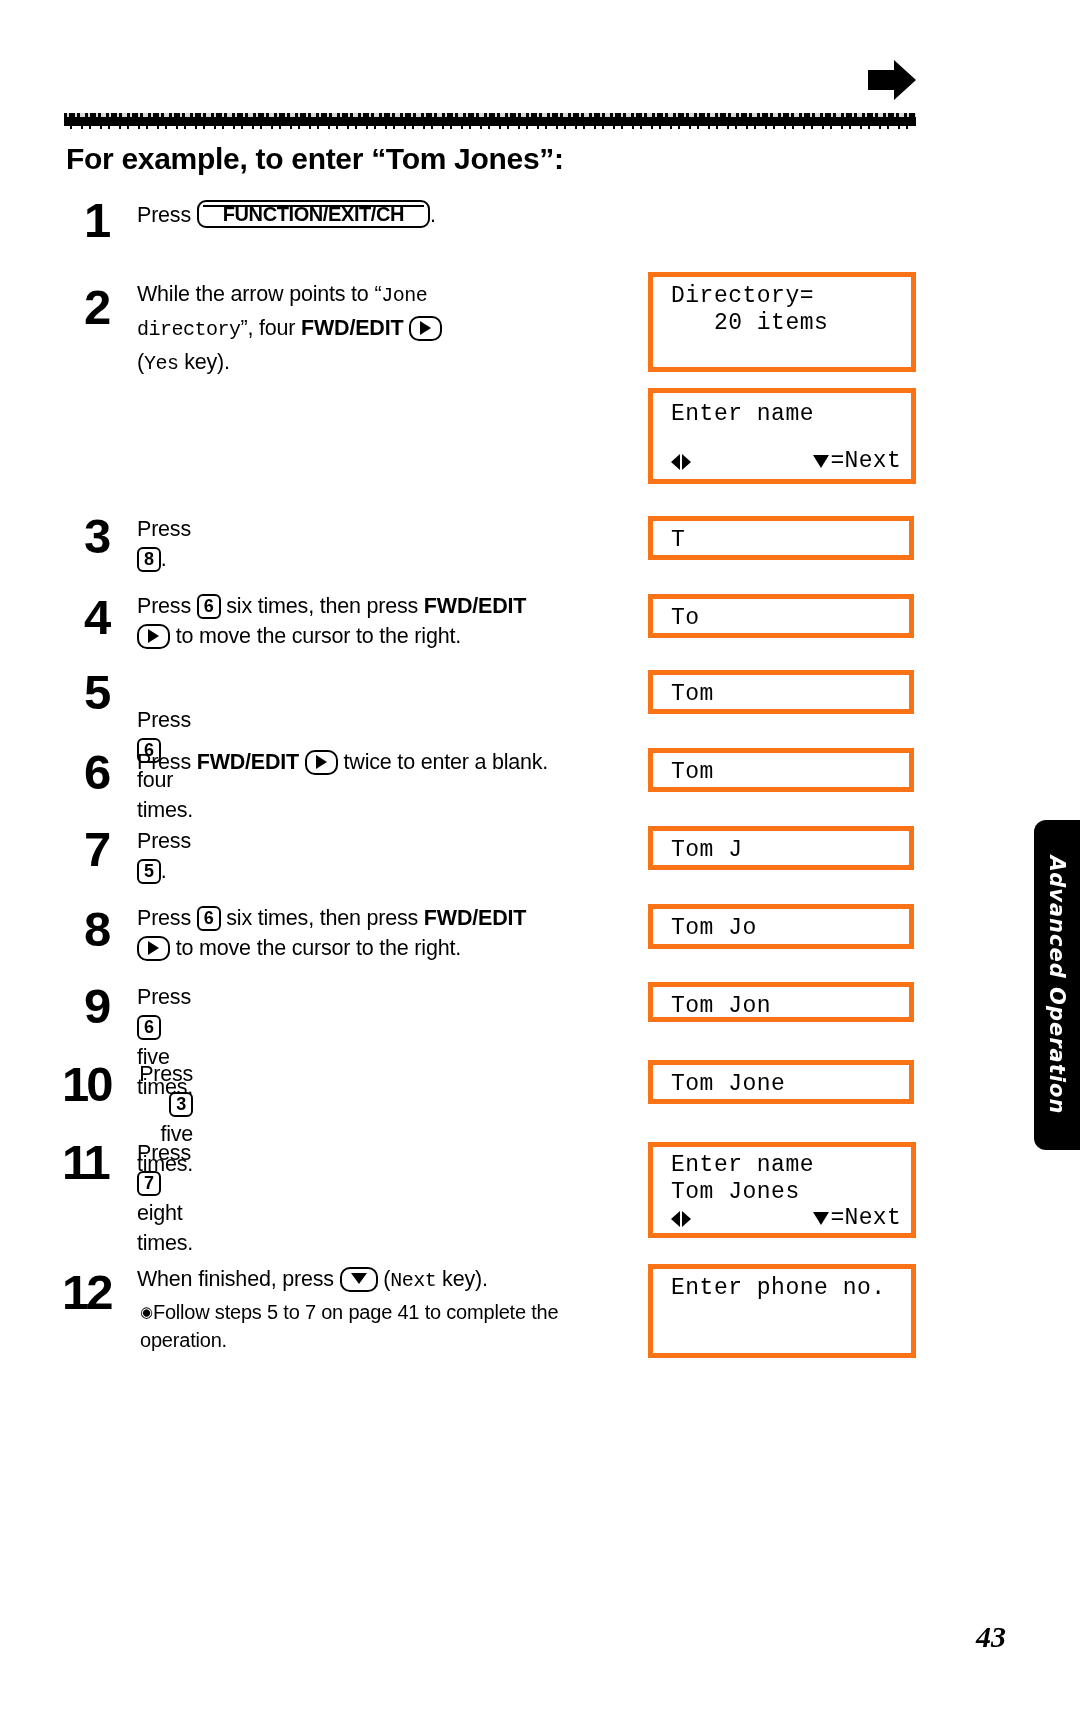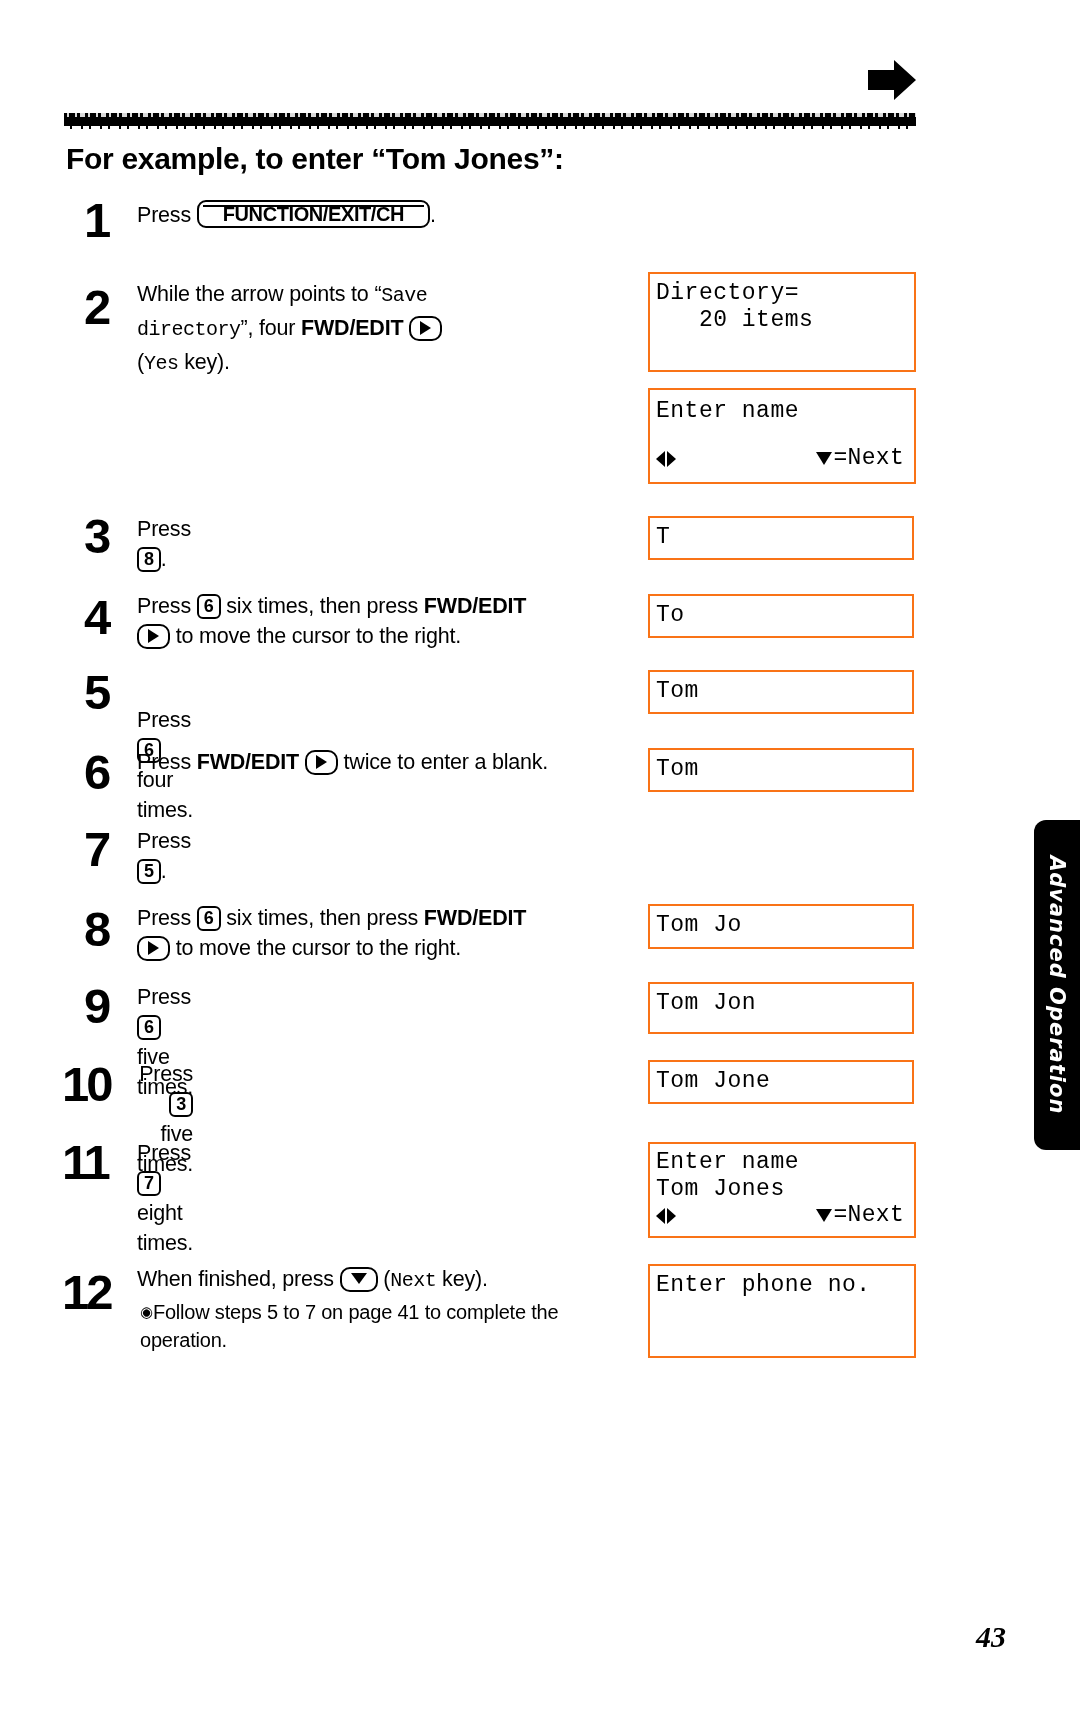--- a/index.html
+++ b/index.html
@@ -91,28 +91,28 @@
   }
 
   .substep{
     font-size:20px;line-height:28px;letter-spacing:-0.2px;
   }
   .bullet{font-size:15px;vertical-align:2px;}
 
   
   .lcd{
     position:absolute;
-    border:2px solid #f97316;
+    border:5px solid #f97316;
     background:#fff;
     font-family:"Liberation Mono", monospace;
     font-size:23px;
     line-height:27px;
     letter-spacing:0.5px;
     box-sizing:border-box;
-    padding:6px 10px 4px 6px;
+    padding:6px 10px 4px 18px;
   }
   .lcd-line{white-space:pre;}
   .lcd-row{display:flex;justify-content:space-between;align-items:center;}
   .lr-arrows{
     display:inline-block;
     position:relative;width:34px;height:20px;
   }
   .lr-arrows .l{
     position:absolute;left:0;top:2px;width:0;height:0;
     border-right:9px solid #000;border-top:8px solid transparent;border-bottom:8px solid transparent;
@@ -177,21 +177,21 @@
   <div class="step">
     <div class="step-num" style="left:84px;top:196px;">1</div>
     <div class="step-body" style="left:137px;top:200px;width:500px;">
       <span>Press </span><span class="keybox long">FUNCTION/EXIT/CH</span><span>.</span>
     </div>
   </div>
 
   <div class="step">
     <div class="step-num" style="left:84px;top:283px;">2</div>
     <div class="step-body" style="left:137px;top:278px;width:490px;line-height:32px;">
-      <span>While the arrow points to “</span><span class="mono">Save</span><br>
+      <span>While the arrow points to “</span><span class="mono">Jone</span><br>
       <span class="mono">directory</span><span>”, four </span><b class="kb">FWD/EDIT</b> <span class="keybox arrow"><span class="tri-r"></span></span><br>
       <span>(</span><span class="mono">Yes</span><span> key).</span>
     </div>
   </div>
 
   <div class="step">
     <div class="step-num" style="left:84px;top:512px;">3</div>
     <div class="step-body" style="left:137px;top:514px;">
       <span>Press </span><span class="keybox digit">8</span><span>.</span>
     </div>
@@ -290,26 +290,29 @@
   </div>
 
   <div class="lcd" style="left:648px;top:670px;width:266px;height:44px;">
     <div class="lcd-line">Tom</div>
   </div>
 
   <div class="lcd" style="left:648px;top:748px;width:266px;height:44px;">
     <div class="lcd-line">Tom</div>
   </div>
 
+  <div class="lcd" style="left:648px;top:826px;width:266px;height:44px;">
+    <div class="lcd-line">Tom J</div>
+  </div>
 
   <div class="lcd" style="left:648px;top:904px;width:266px;height:45px;">
     <div class="lcd-line">Tom Jo</div>
   </div>
 
-  <div class="lcd" style="left:648px;top:982px;width:266px;height:52px;">
+  <div class="lcd" style="left:648px;top:982px;width:266px;height:40px;">
     <div class="lcd-line">Tom Jon</div>
   </div>
 
   <div class="lcd" style="left:648px;top:1060px;width:266px;height:44px;">
     <div class="lcd-line">Tom Jone</div>
   </div>
 
   <div class="lcd" style="left:648px;top:1142px;width:268px;height:96px;padding-top:5px;">
     <div class="lcd-line">Enter name</div>
     <div class="lcd-line">Tom Jones</div>

